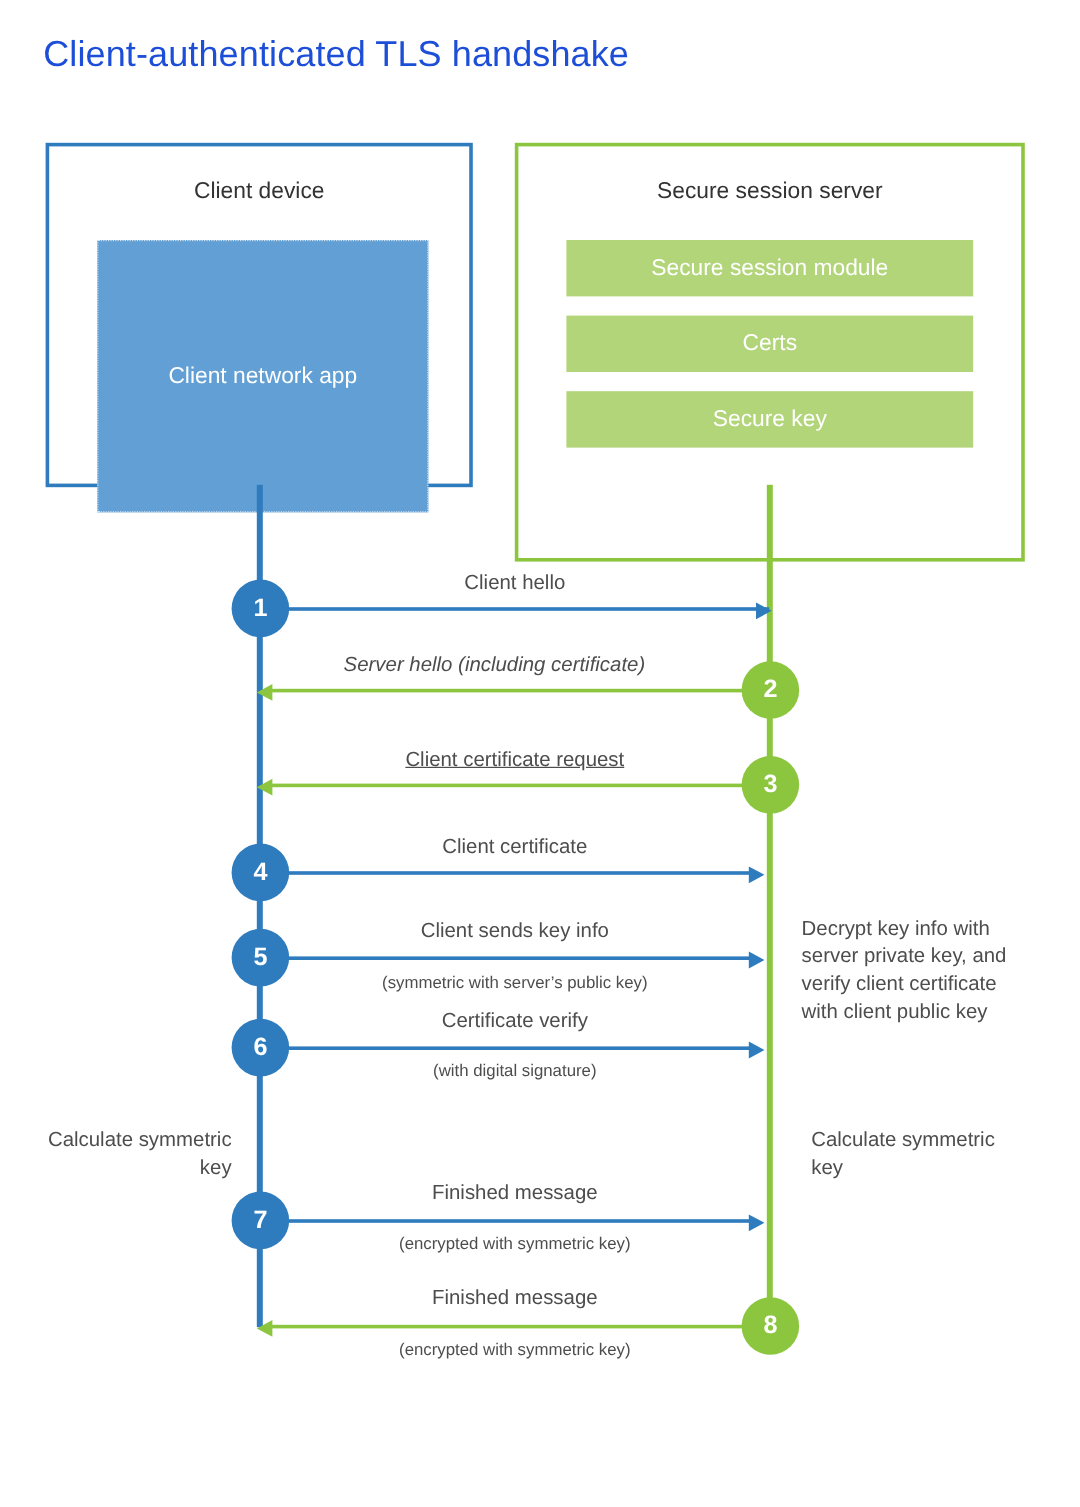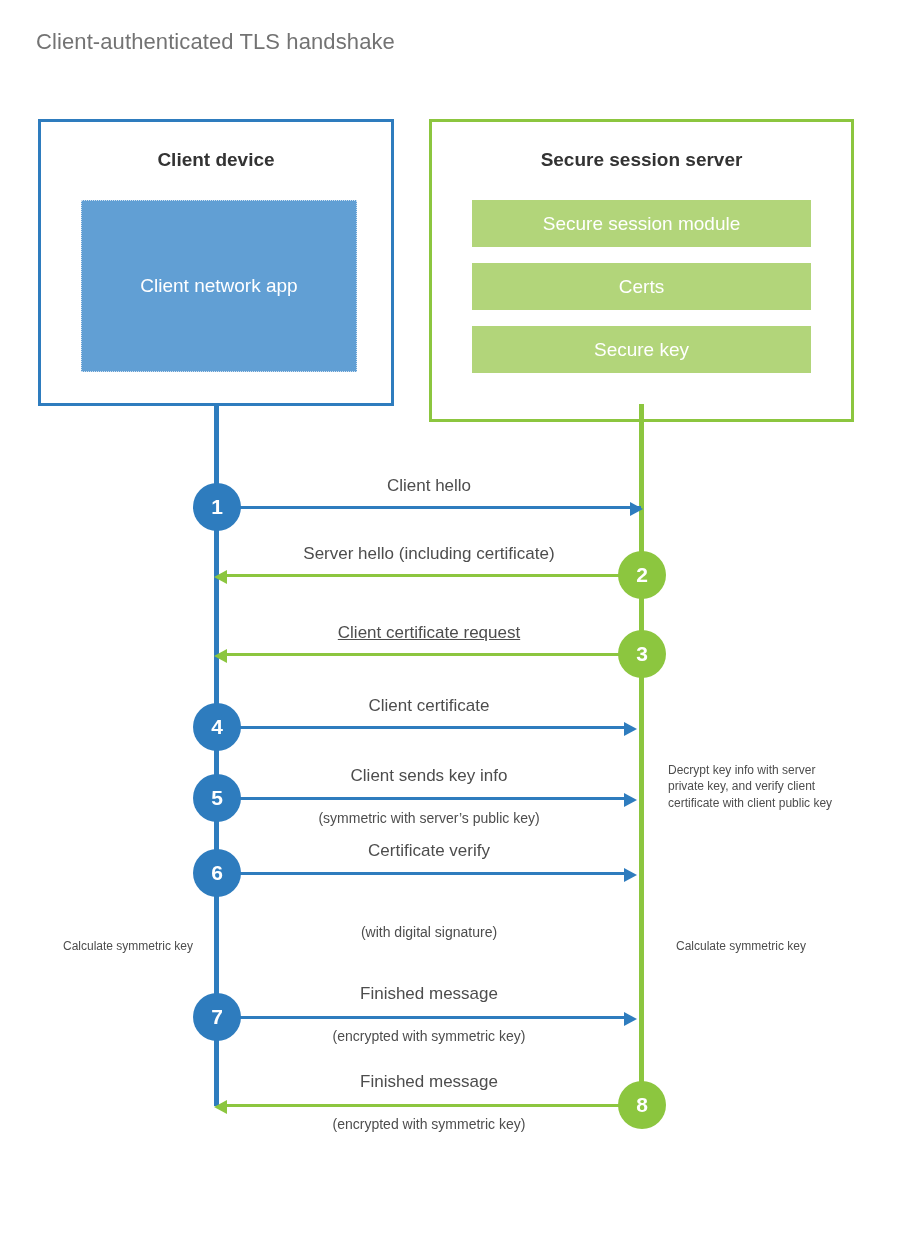--- a/index.html
+++ b/index.html
@@ -14,23 +14,23 @@
     font-family: "Liberation Sans", sans-serif;
     color: #404040;
     overflow: hidden;
   }
 
   
   #diagram-title {
     position: absolute;
     left: 36px;
     top: 29px;
-    font-size: 22px;
+    font-size: 30px;
     font-weight: 400;
-    color: #737373;
+    color: #1d4ed8;
     letter-spacing: 0.1px;
     white-space: nowrap;
   }
 
   
   .party-box {
     position: absolute;
     background: #ffffff;
     box-sizing: border-box;
   }
@@ -38,41 +38,41 @@
     left: 38px;
     top: 119px;
     width: 356px;
     height: 287px;
     border: 3px solid #2e7cbe;
   }
   #secure-session-server-box {
     left: 429px;
     top: 119px;
     width: 425px;
-    height: 303px;
+    height: 349px;
     border: 3px solid #8cc63f;
   }
   .party-title {
     position: absolute;
     left: 0;
     right: 0;
     top: 27px;
     text-align: center;
     font-size: 19px;
-    font-weight: bold;
+    font-weight: normal;
     color: #333333;
   }
 
   
   #client-network-app {
     position: absolute;
     left: 40px;
     top: 78px;
     width: 276px;
-    height: 172px;
+    height: 227px;
     background: #619fd4;
     border: 1px dotted #cfe1f2;
     box-sizing: border-box;
     display: flex;
     align-items: center;
     justify-content: center;
     text-align: center;
     color: #ffffff;
     font-size: 19px;
     line-height: 1.32;
@@ -175,21 +175,21 @@
     color: #ffffff;
     font-size: 21px;
     font-weight: bold;
   }
   .step-circle.blue  { background: #2e7cbe; }
   .step-circle.green { background: #8cc63f; }
 
   
   .side-note {
     position: absolute;
-    font-size: 12px;
+    font-size: 17px;
     line-height: 1.36;
     color: #4d4d4d;
     white-space: pre-line;
   }
   .side-note.left-of  { text-align: right; }
   .side-note.right-of { text-align: left; }
 </style>
 </head>
 <body>
 
@@ -213,21 +213,21 @@
 <div class="msg" style="top:507px">
   <div class="msg-line blue" style="left:216px; width:425px; top:-1px;"></div>
   <div class="arrow-head right blue" style="left:630px;"></div>
   <div class="msg-label" style="left:429px; top:-31px;">Client hello</div>
 </div>
 <div class="step-circle blue" style="left:193px; top:483px;">1</div>
 
 <div class="msg" style="top:575px">
   <div class="msg-line green" style="left:226px; width:415px; top:-1px;"></div>
   <div class="arrow-head left green" style="left:214px;"></div>
-  <div class="msg-label" style="left:429px; top:-31px;">Server hello (including certificate)</div>
+  <div class="msg-label" style="left:412px; top:-31px;font-style:italic;">Server hello (including certificate)</div>
 </div>
 <div class="step-circle green" style="left:618px; top:551px;">2</div>
 
 <div class="msg" style="top:654px">
   <div class="msg-line green" style="left:226px; width:415px; top:-1px;"></div>
   <div class="arrow-head left green" style="left:214px;"></div>
   <div class="msg-label" style="left:429px; top:-31px;text-decoration:underline;">Client certificate request</div>
 </div>
 <div class="step-circle green" style="left:618px; top:630px;">3</div>
 
@@ -243,21 +243,21 @@
   <div class="arrow-head right blue" style="left:624px;"></div>
   <div class="msg-label" style="left:429px; top:-32px;">Client sends key info</div>
   <div class="msg-sublabel" style="left:429px; top:12px;">(symmetric with server’s public key)</div>
 </div>
 <div class="step-circle blue" style="left:193px; top:774px;">5</div>
 
 <div class="msg" style="top:873px">
   <div class="msg-line blue" style="left:216px; width:415px; top:-1px;"></div>
   <div class="arrow-head right blue" style="left:624px;"></div>
   <div class="msg-label" style="left:429px; top:-32px;">Certificate verify</div>
-  <div class="msg-sublabel" style="left:429px; top:11px;margin-top:40px;">(with digital signature)</div>
+  <div class="msg-sublabel" style="left:429px; top:11px;">(with digital signature)</div>
 </div>
 <div class="step-circle blue" style="left:193px; top:849px;">6</div>
 
 <div class="msg" style="top:1017px">
   <div class="msg-line blue" style="left:216px; width:415px; top:-1px;"></div>
   <div class="arrow-head right blue" style="left:624px;"></div>
   <div class="msg-label" style="left:429px; top:-33px;">Finished message</div>
   <div class="msg-sublabel" style="left:429px; top:11px;">(encrypted with symmetric key)</div>
 </div>
 <div class="step-circle blue" style="left:193px; top:993px;">7</div>

